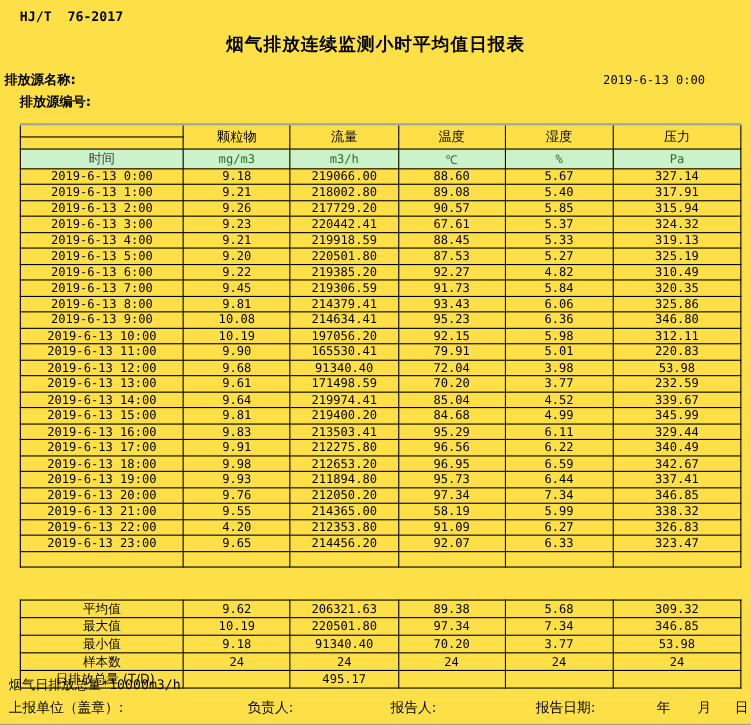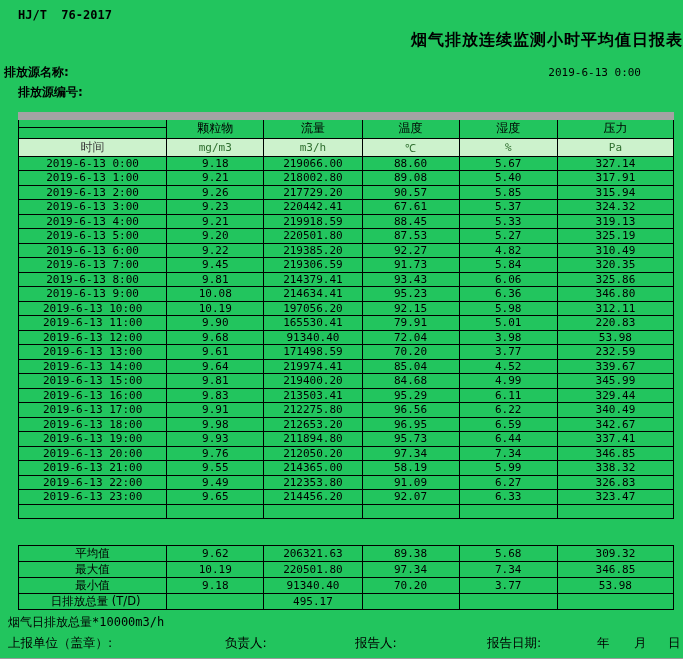--- a/index.html
+++ b/index.html
@@ -1,33 +1,33 @@
 <!DOCTYPE html>
 <html><head>
 <meta charset="utf-8">
 <style>
   * { margin: 0; padding: 0; box-sizing: border-box; }
   html, body { background: #e8e8e8; }
   .page {
     position: relative;
     width: 683px; height: 659px;
-    background: #22c55e;
+    background: #fde047;
     font-family: "DejaVu Sans", "Liberation Sans", sans-serif;
     color: #000;
     overflow: hidden;
     margin: 0 auto;
   }
   .std-code {
     position: absolute; left: 18px; top: 8px;
     font-size: 12px; font-weight: bold; white-space: pre;
     font-family: "DejaVu Sans Mono", monospace;
   }
   .doc-title {
     position: absolute; left: 0; right: 0; top: 30px;
-    text-align: right; font-size: 16px; font-weight: bold;
+    text-align: center; font-size: 16px; font-weight: bold;
     letter-spacing: 1px;
   }
   .src-name { position: absolute; left: 4px; top: 64px; font-size: 12px; font-weight: bold; }
   .src-id   { position: absolute; left: 18px; top: 84px; font-size: 12px; font-weight: bold; }
   .doc-date {
     position: absolute; right: 42px; top: 66px; font-size: 11px;
     font-family: "DejaVu Sans Mono", monospace;
   }
 
   table.report {
@@ -37,21 +37,21 @@
     font-size: 11px;
   }
   table.main-table { top: 112px; }
   table.summary-table { top: 545px; }
   table.report td, table.report th {
     border: 1px solid #000;
     text-align: center; vertical-align: middle;
     padding: 0; font-weight: normal;
     overflow: hidden; white-space: nowrap;
   }
-  table.main-table { border-top: 8px solid #a3a3a3; }
+  table.main-table { border-top: 2px solid #a3a3a3; }
   .hrow1 td, .hrow1 th { height: 11px; }
   .hrow2 td { height: 11px; }
   .param-th { font-size: 12px; font-family: "DejaVu Sans", sans-serif; }
   .green-row td { background: #ccf2cc; height: 16px; }
   .green-row .unit-cell { color: #2f6e2f; }
   .green-row .time-head { color: #3d3d3d; font-size: 12px; font-family: "DejaVu Sans", sans-serif; }
   tbody.data-body td { height: 14.5px; }
   .empty-row td { height: 14.5px; }
   table.summary-table td { height: 11px; }
   .sum-label { font-size: 11.5px; font-family: "DejaVu Sans", sans-serif; }
@@ -285,21 +285,21 @@
         <tr>
         <td>2019-6-13 21:00</td>
         <td>9.55</td>
         <td>214365.00</td>
         <td>58.19</td>
         <td>5.99</td>
         <td>338.32</td>
       </tr>
         <tr>
         <td>2019-6-13 22:00</td>
-        <td>9.49</td>
+        <td>4.20</td>
         <td>212353.80</td>
         <td>91.09</td>
         <td>6.27</td>
         <td>326.83</td>
       </tr>
         <tr>
         <td>2019-6-13 23:00</td>
         <td>9.65</td>
         <td>214456.20</td>
         <td>92.07</td>
@@ -344,20 +344,28 @@
         <td>346.85</td>
       </tr>
         <tr>
         <td class="sum-label">最小值</td>
         <td>9.18</td>
         <td>91340.40</td>
         <td>70.20</td>
         <td>3.77</td>
         <td>53.98</td>
       </tr>
+        <tr>
+        <td class="sum-label">样本数</td>
+        <td>24</td>
+        <td>24</td>
+        <td>24</td>
+        <td>24</td>
+        <td>24</td>
+      </tr>
       <tr>
         <td class="sum-label total-label">日排放总量 (T/D)</td>
         <td></td>
         <td>495.17</td>
         <td></td>
         <td></td>
         <td></td>
       </tr>
     </tbody>
   </table>

